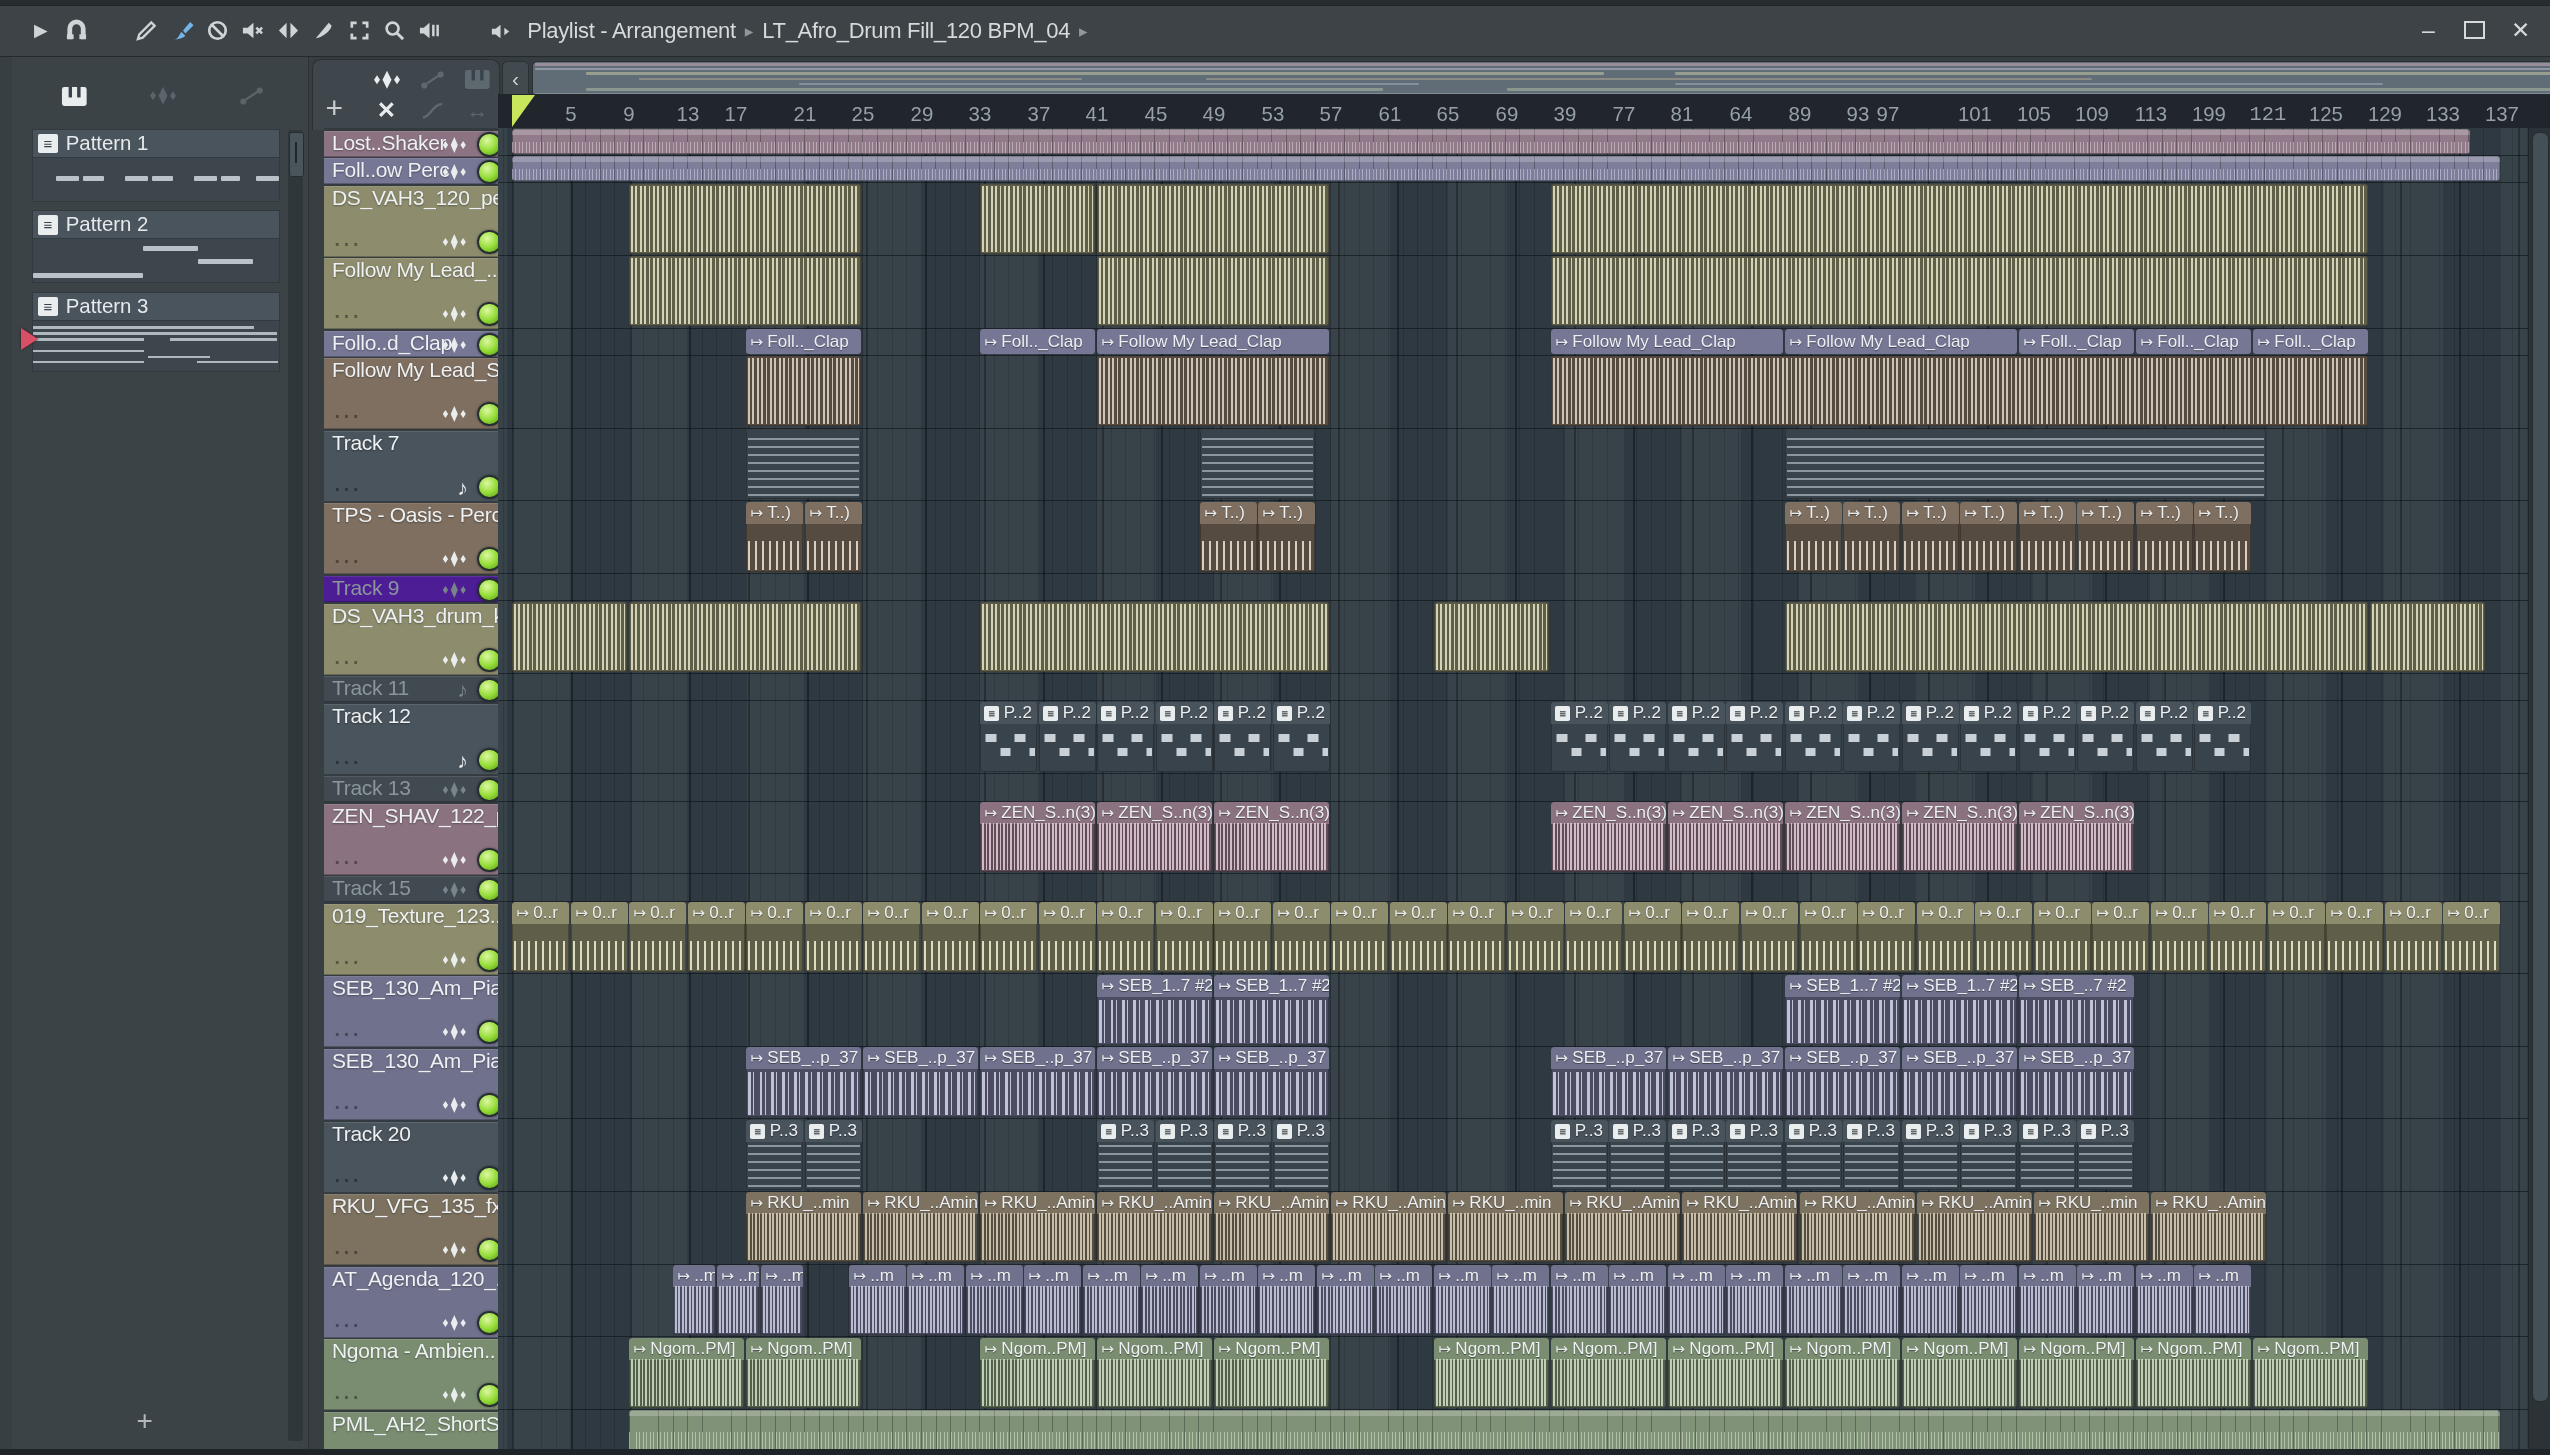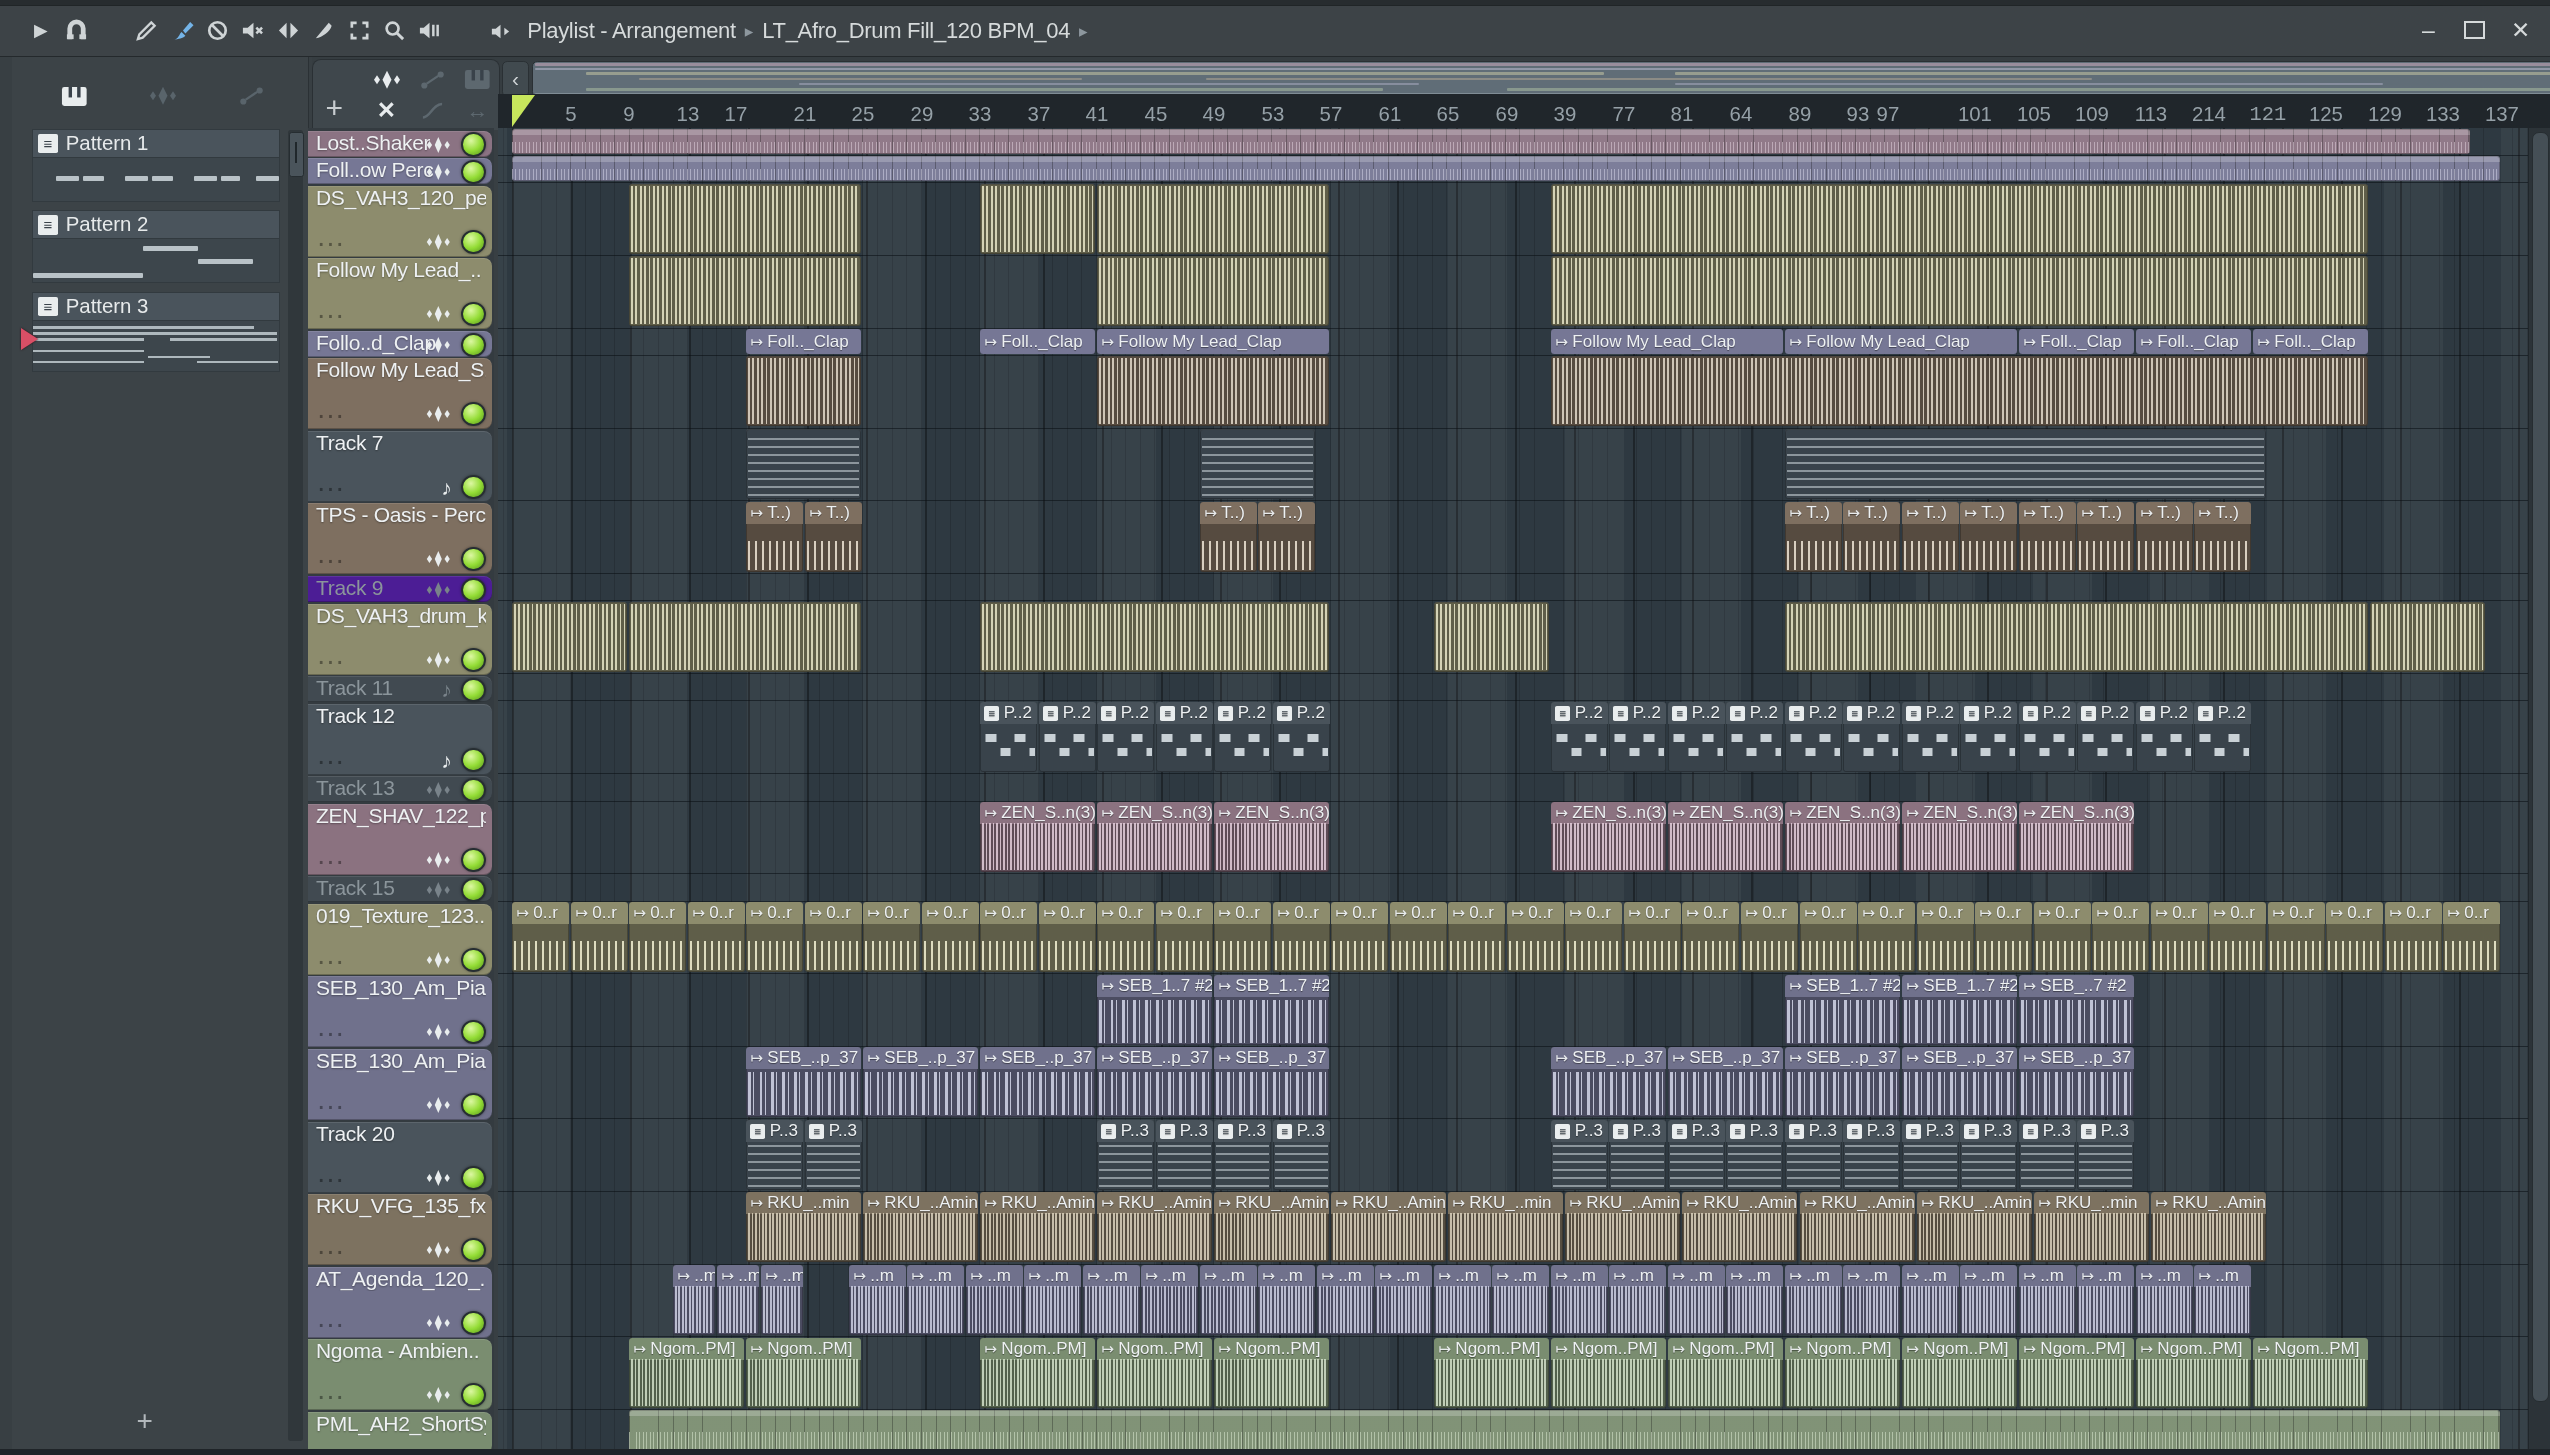--- a/index.html
+++ b/index.html
@@ -46,21 +46,21 @@
   .plti.bright{color:#e8ecee;}
   .scrollbtn{position:absolute;top:3.5px;width:25px;height:34px;background:#414a4f;border:0.9px solid #2a3034;border-radius:5.3px;
              display:flex;align-items:center;justify-content:center;font-size:21px;color:#cfd4d6;}
   #ov-strip{position:absolute;left:220px;top:3.5px;width:2148px;height:34px;background:#606d77;border-radius:5.3px;overflow:hidden;border:0.9px solid #2a3034;}
   .ovln{position:absolute;height:2.7px;border-radius:0.9px;}
   
   #ruler{position:absolute;left:498px;top:94px;width:2053px;height:35px;background:#20262b;border-bottom:0.9px solid #14181c;}
   .tick{position:absolute;bottom:2.7px;width:53px;margin-left:-26.6px;text-align:center;font-size:20.4px;color:#95a0a7;}
   #playmarker{position:absolute;left:14px;top:0.9px;width:0;height:0;border-top:32px solid #c7e65c;border-right:23px solid transparent;}
   
-  #headers{position:absolute;left:308px;top:128px;width:186px;height:1327px;background:#343b40;}
+  #headers{position:absolute;left:324px;top:128px;width:186px;height:1327px;background:#343b40;}
   .trkhead{position:absolute;left:0;width:184px;border-radius:0 8px 8px 0;box-shadow:inset 0 0.9px 0 rgba(255,255,255,0.10), inset 0 -0.9px 0 rgba(0,0,0,0.25);}
   .trkname{position:absolute;left:8px;top:0px;font-size:21px;color:#eef1f3;white-space:nowrap;overflow:hidden;max-width:170px;
            text-shadow:0 0.9px 1.8px rgba(0,0,0,0.35);letter-spacing:-0.3px;}
   .trkhead.dim .trkname{color:#8b959b;text-shadow:none;}
   .trkdots{position:absolute;left:10.6px;bottom:0.9px;font-size:19.5px;font-weight:bold;color:rgba(0,0,0,0.38);letter-spacing:2.7px;}
   .trkctl{position:absolute;right:6.2px;display:flex;align-items:center;gap:9.7px;}
   .led{width:20.4px;height:20.4px;border-radius:50%;border:2.7px solid #272e32;
        background:radial-gradient(circle at 38% 32%, #dcf7a2, #93dc35 52%, #61a022 90%);box-shadow:0 0 2.7px rgba(0,0,0,0.4);}
   .noteico{font-size:21px;color:#e9edee;line-height:1;}
   .dim .noteico{color:#79838a;}
@@ -339,21 +339,21 @@
       <div class="tick" style="left: 1126px;">77</div>
       <div class="tick" style="left: 1184px;">81</div>
       <div class="tick" style="left: 1243px;">64</div>
       <div class="tick" style="left: 1302px;">89</div>
       <div class="tick" style="left: 1360px;">93</div>
       <div class="tick" style="left: 1390px;">97</div>
       <div class="tick" style="left: 1477px;">101</div>
       <div class="tick" style="left: 1536px;">105</div>
       <div class="tick" style="left: 1594px;">109</div>
       <div class="tick" style="left: 1653px;">113</div>
-      <div class="tick" style="left: 1711px;">214</div>
+      <div class="tick" style="left: 1711px;">199</div>
       <div class="tick" style="left: 1770px; font-family: Liberation Mono, monospace;">121</div>
       <div class="tick" style="left: 1828px;">125</div>
       <div class="tick" style="left: 1887px;">129</div>
       <div class="tick" style="left: 1945px;">133</div>
       <div class="tick" style="left: 2004px;">137</div>
     </div>
 
   <div id="headers">
       <div class="trkhead" style="top: 2.7px; height: 26px; background: rgb(139, 115, 131);">
         <span class="trkname">Lost..Shaker</span>

